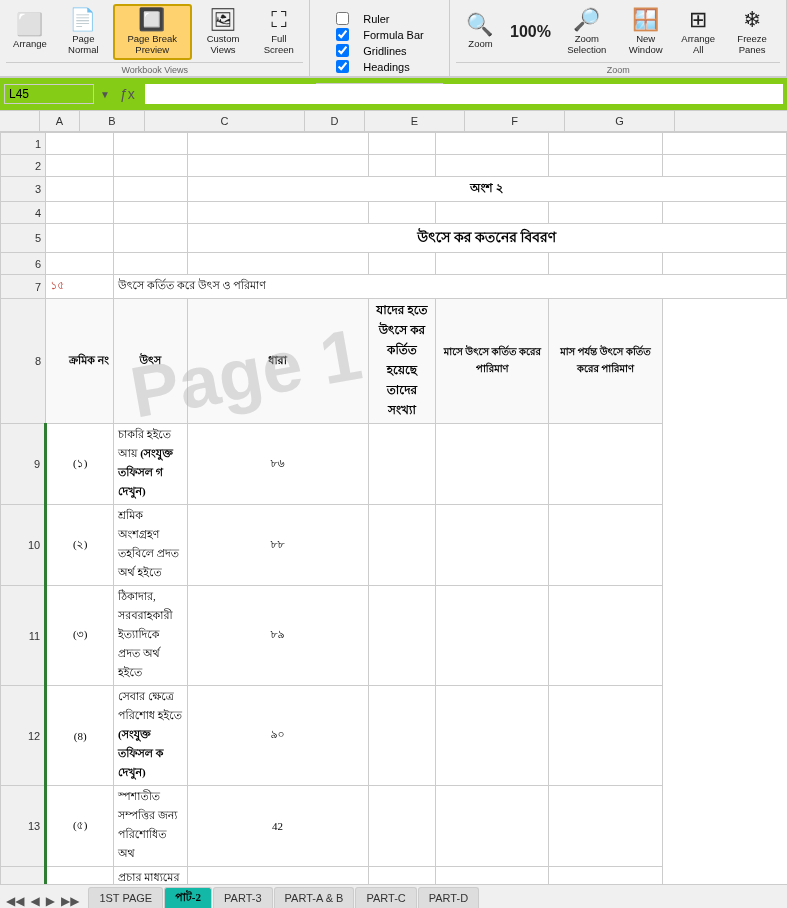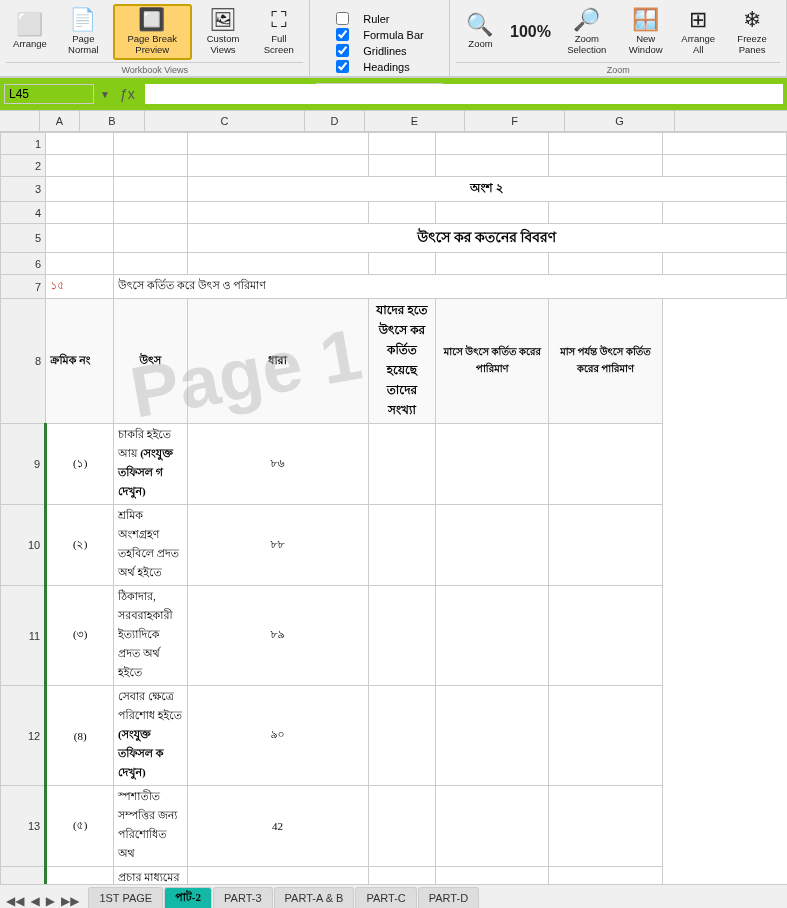--- a/index.html
+++ b/index.html
@@ -246,21 +246,21 @@
       </tr>
 
       <tr>
         <td class="col-a">7</td>
         <td class="cell-bengali" style="color:#c0392b;margin-top:43px;">১৫</td>
         <td colspan="6" class="cell-bengali">উৎসে কর্তিত করে উৎস ও পরিমাণ</td>
       </tr>
 
       <tr style="height:70px;">
         <td class="col-a">8</td>
-        <td class="header-cell cell-bengali" style="text-align:left;font-weight:bold;vertical-align:middle;">ক্রমিক নং</td>
+        <td class="header-cell cell-bengali" style="text-align:right;font-weight:bold;vertical-align:middle;">ক্রমিক নং</td>
         <td class="header-cell cell-bengali" style="text-align:center;font-weight:bold;vertical-align:middle;">উৎস</td>
         <td class="header-cell cell-bengali" style="text-align:center;font-weight:bold;vertical-align:middle;">ধারা</td>
         <td class="header-cell cell-bengali" style="text-align:center;font-weight:bold;vertical-align:middle;font-size:12px;">যাদের হতে উৎসে কর কর্তিত হয়েছে তাদের সংখ্যা</td>
         <td class="header-cell cell-bengali" style="text-align:center;font-weight:bold;vertical-align:middle;font-size:10px;">মাসে উৎসে কর্তিত করের পারিমাণ</td>
         <td class="header-cell cell-bengali" style="text-align:center;font-weight:bold;vertical-align:middle;font-size:10px;">মাস পর্যন্ত উৎসে কর্তিত করের পারিমাণ</td>
       </tr>
 
       <tr style="height:50px;">
         <td class="col-a">9</td>
         <td class="cell-bengali green-left" style="text-align:center;">(১)</td>

